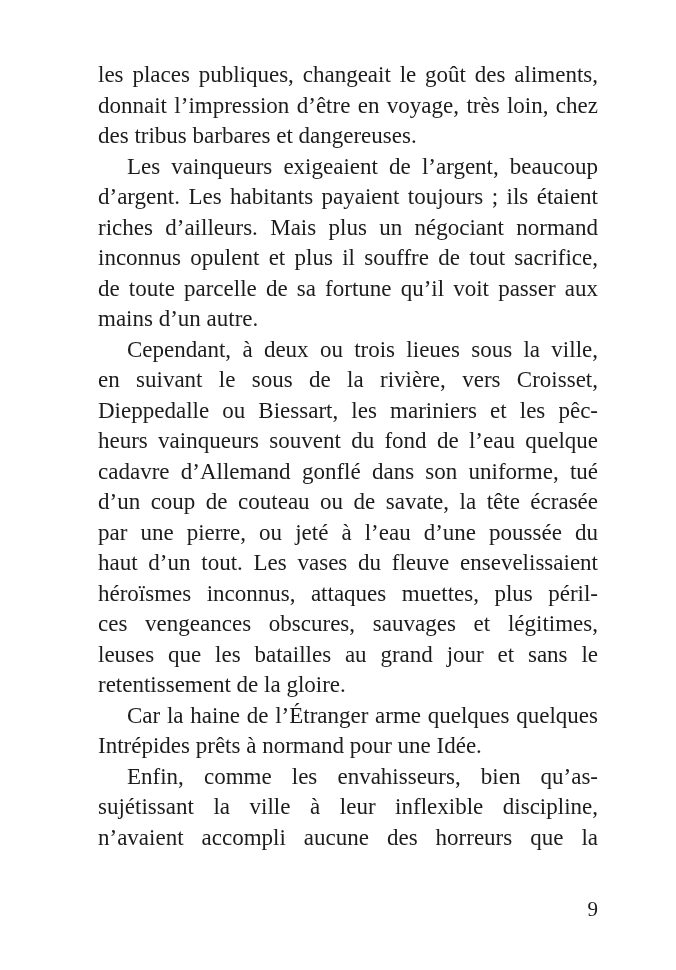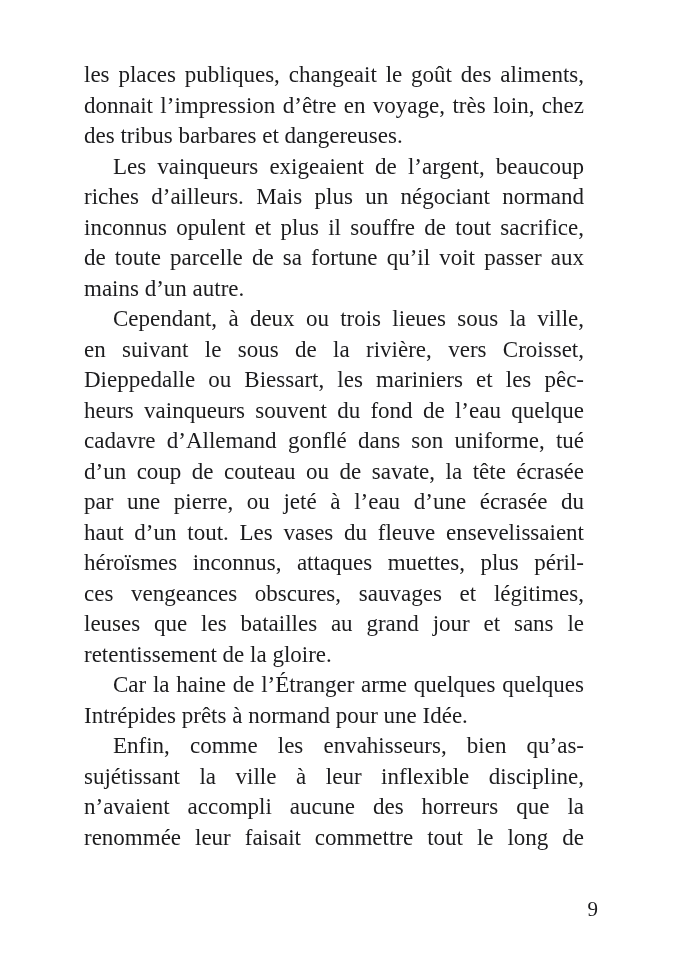--- a/index.html
+++ b/index.html
@@ -18,21 +18,21 @@
   }
   .page {
     position: relative;
     width: 676px;
     height: 970px;
     background: var(--paper);
     overflow: hidden;
   }
   .text-block {
     position: absolute;
-    left: 84px;
+    left: 98px;
     top: 60px;
     width: 500px;
     color: var(--ink);
     font-size: 23px;
   }
   .text-line {
     line-height: 30.5px;
     text-align: justify;
     text-align-last: justify;
     -moz-text-align-last: justify;
@@ -59,37 +59,37 @@
 </style>
 </head>
 <body>
 
 <div class="page">
   <div class="text-block" id="text-block">
       <div class="text-line">les places publiques, changeait le goût des aliments,</div>
       <div class="text-line">donnait l’impression d’être en voyage, très loin, chez</div>
       <div class="text-line par-end">des tribus barbares et dangereuses.</div>
       <div class="text-line indent">Les vainqueurs exigeaient de l’argent, beaucoup</div>
+      <div class="text-line">d’argent. Les habitants payaient toujours ; ils étaient</div>
       <div class="text-line">riches d’ailleurs. Mais plus un négociant normand</div>
       <div class="text-line">inconnus opulent et plus il souffre de tout sacrifice,</div>
       <div class="text-line">de toute parcelle de sa fortune qu’il voit passer aux</div>
       <div class="text-line par-end">mains d’un autre.</div>
       <div class="text-line indent">Cependant, à deux ou trois lieues sous la ville,</div>
       <div class="text-line">en suivant le sous de la rivière, vers Croisset,</div>
       <div class="text-line">Dieppedalle ou Biessart, les mariniers et les pêc-</div>
       <div class="text-line">heurs vainqueurs souvent du fond de l’eau quelque</div>
       <div class="text-line">cadavre d’Allemand gonflé dans son uniforme, tué</div>
       <div class="text-line">d’un coup de couteau ou de savate, la tête écrasée</div>
-      <div class="text-line">par une pierre, ou jeté à l’eau d’une écrasée du</div>
+      <div class="text-line">par une pierre, ou jeté à l’eau d’une poussée du</div>
       <div class="text-line">haut d’un tout. Les vases du fleuve ensevelissaient</div>
       <div class="text-line">héroïsmes inconnus, attaques muettes, plus péril-</div>
       <div class="text-line">ces vengeances obscures, sauvages et légitimes,</div>
       <div class="text-line">leuses que les batailles au grand jour et sans le</div>
       <div class="text-line par-end">retentissement de la gloire.</div>
       <div class="text-line indent">Car la haine de l’Étranger arme quelques quelques</div>
       <div class="text-line par-end">Intrépides prêts à normand pour une Idée.</div>
       <div class="text-line indent">Enfin, comme les envahisseurs, bien qu’as-</div>
       <div class="text-line">sujétissant la ville à leur inflexible discipline,</div>
       <div class="text-line">n’avaient accompli aucune des horreurs que la</div>
-      <div class="text-line">renommée leur faisait commettre tout le long de</div>
     </div>
   <div class="folio">9</div>
 </div>
 
 </body></html>

